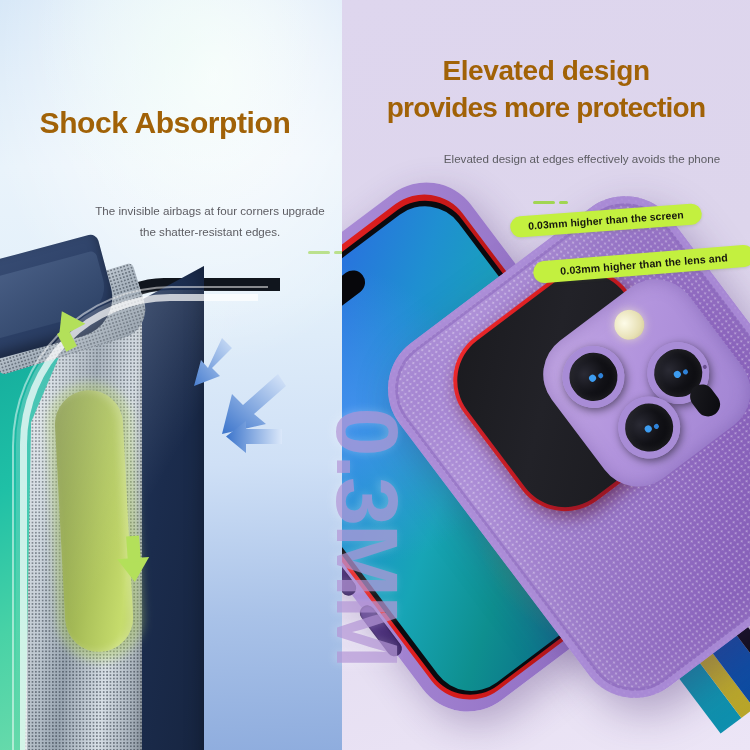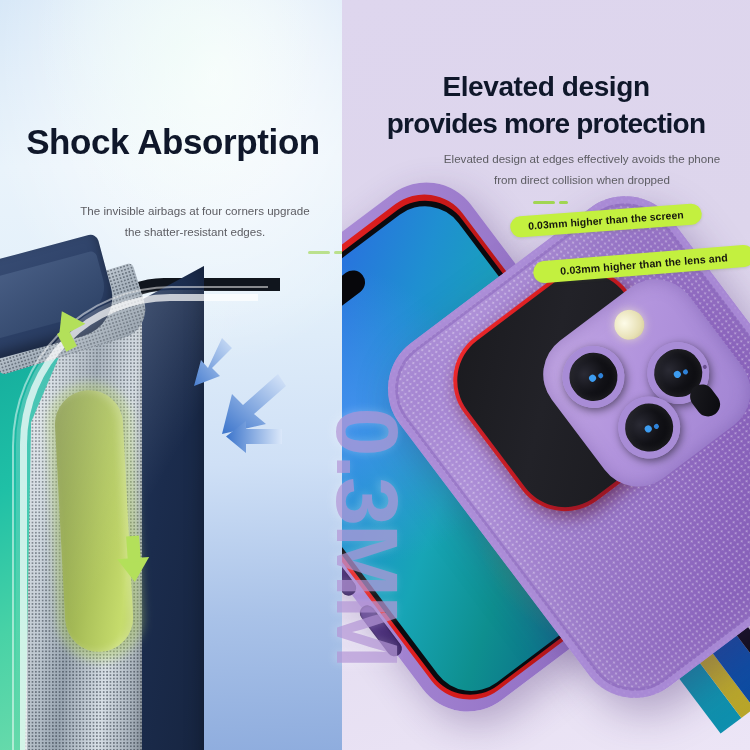--- a/index.html
+++ b/index.html
@@ -22,30 +22,30 @@
 
   
   .panel-right {
     position:absolute; left:342px; top:0; width:408px; height:750px; overflow:hidden;
     background:
       linear-gradient(160deg, #ded6ee 0%, #ddd5ec 42%, #e6dff2 72%, #ece5f6 100%);
   }
 
   
   .headline {
-    position:absolute; color:#0f172a; font-weight:bold; letter-spacing:-.4px;
-    text-align:center; line-height:1.16; white-space:nowrap;margin-top:16px;
-  }
-  .l-head { left:8px; width:330px; top:106px; font-size:35px; }
+    position:absolute; color:#a16207; font-weight:bold; letter-spacing:-.4px;
+    text-align:center; line-height:1.16; white-space:nowrap;
+  }
+  .l-head { left:0; width:330px; top:106px; font-size:30px; }
   .l-head .l2 { margin-top:6px; }
   .sub {
     position:absolute; color:#5c5c62; font-size:11.6px; line-height:1.85;
     text-align:center;
   }
-  .l-sub { left:0; width:390px; top:200px; padding:0 12px; }
+  .l-sub { left:15px; width:390px; top:200px; padding:0 12px; }
   .l-sub .s2 { display:block; }
 
   .r-head { left:342px; width:408px; top:55px; font-size:28px; }
   .r-head .l2 { margin-top:5px; letter-spacing:-.8px;text-align:center; }
   .r-sub { left:342px; width:460px; top:148px;padding-left:20px; }
 
   
   .dash-mark { position:absolute; display:flex; gap:4px; align-items:center; }
   .dash-mark i { display:block; height:3px; background:#9ed64a; border-radius:2px; }
   .dash-mark i.a { width:22px; }
@@ -423,21 +423,20 @@
 
   <div class="watermark">0.3MM</div>
 
   <div class="headline r-head">
     <div class="l1">Elevated design</div>
     <div class="l2">provides more protection</div>
   </div>
 
   <div class="sub r-sub">
     <span class="s1">Elevated design at edges effectively avoids the phone</span><br>
-    <span class="s2">from direct collision when dropped</span>
   </div>
 
   <div class="dash-mark dash-right">
     <i class="a"></i>
       <i class="b"></i>
   </div>
 
   <div class="badge badge-screen">0.03mm higher than the screen</div>
   <div class="badge badge-lens">0.03mm higher than the lens and</div>
 

